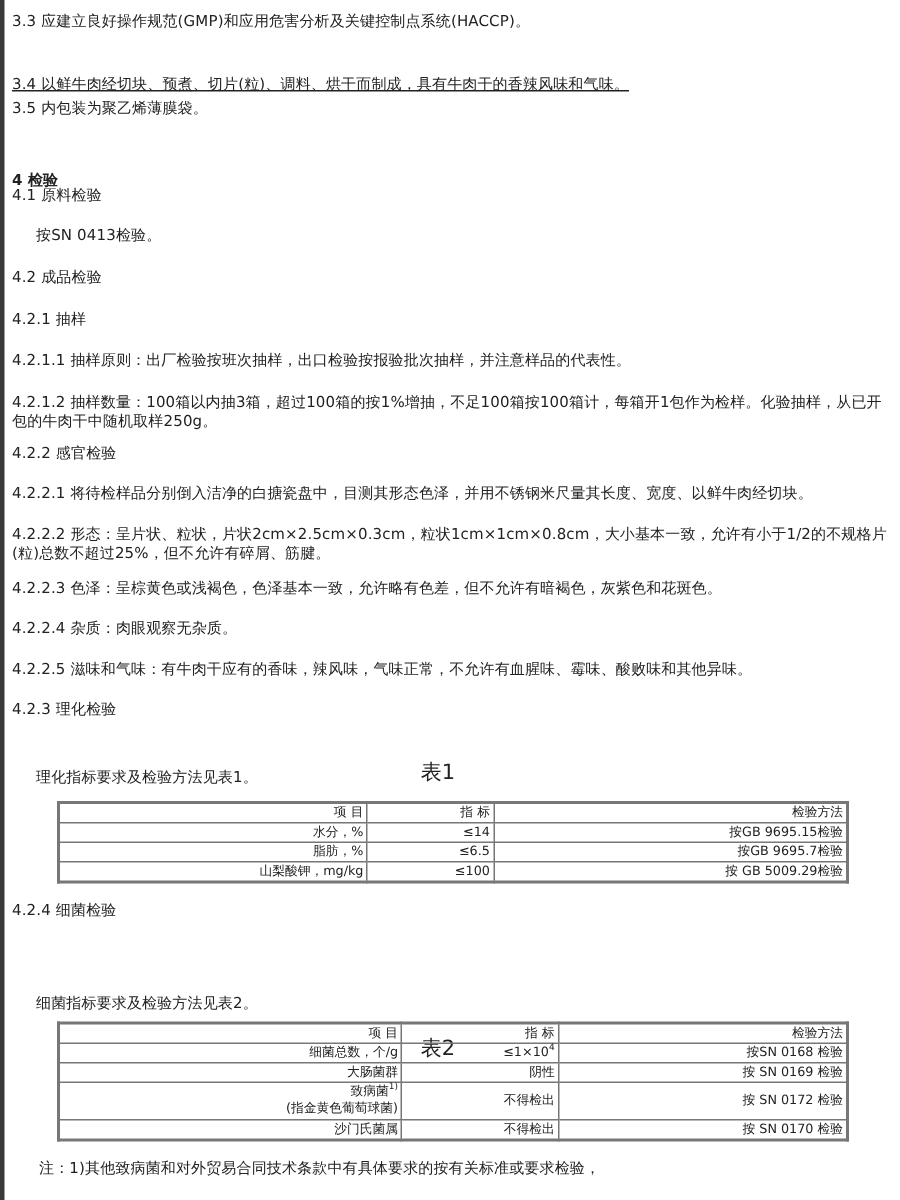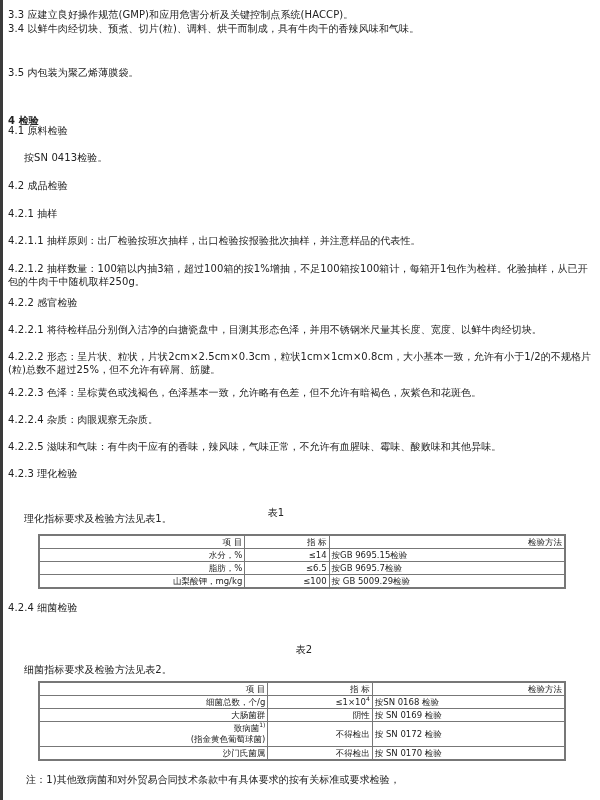--- a/index.html
+++ b/index.html
@@ -10,40 +10,40 @@
   }
   .left-border {
     position:absolute; left:0; top:0; width:3px; height:800px; background:#3a3a3a;
   }
   .line {
     position:absolute; left:8px; font-size:10px; line-height:13px; white-space:nowrap; letter-spacing:0.1px;
   }
   .wrap { white-space:normal; width:585px; }
   .indent { left:24px; }
   .bold { font-weight:bold;margin-top:20px; }
-  .caption { position:absolute; left:0; width:552px; text-align:center; font-size:10px; }
+  .caption { position:absolute; left:0; width:552px; text-align:center; font-size:14px;padding-left:16px; }
   table.spec {
     position:absolute; left:38px; border-collapse:collapse; font-size:8.5px;
     border:2px solid #777;
   }
   table.spec td {
     border:1px solid #777; padding:0 2px; height:12px; line-height:12px; color:#222;
   }
   table.spec td.c { text-align:right; }
-  table.spec td.l { text-align:left; }
+  table.spec td.l { text-align:right; }
   .t2 td.tall { height:24px; line-height:11px; }
   sup { font-size:6px; line-height:0; }
 </style>
 </head>
 <body>
 
 <div class="left-border"></div>
 
 <div class="line" style="top:8px;">3.3 应建立良好操作规范(GMP)和应用危害分析及关键控制点系统(HACCP)。</div>
-<div class="line" style="top:22px;">3.4 以鲜牛肉经切块、预煮、切片(粒)、调料、烘干而制成，具有牛肉干的香辣风味和气味。</div>
+<div class="line" style="top:50px;text-decoration:underline;">3.4 以鲜牛肉经切块、预煮、切片(粒)、调料、烘干而制成，具有牛肉干的香辣风味和气味。</div>
 <div class="line" style="top:66px;">3.5 内包装为聚乙烯薄膜袋。</div>
 <div class="line bold" style="top:94px;">4 检验</div>
 
 <div class="line" style="top:124px;">4.1 原料检验</div>
 <div class="line indent" style="top:151px;">按SN 0413检验。</div>
 <div class="line" style="top:179px;">4.2 成品检验</div>
 <div class="line" style="top:207px;">4.2.1 抽样</div>
 
 <div class="line" style="top:234px;">4.2.1.1 抽样原则：出厂检验按班次抽样，出口检验按报验批次抽样，并注意样品的代表性。</div>
 <div class="line wrap" style="top:262px;">4.2.1.2 抽样数量：100箱以内抽3箱，超过100箱的按1%增抽，不足100箱按100箱计，每箱开1包作为检样。化验抽样，从已开包的牛肉干中随机取样250g。</div>
@@ -85,21 +85,21 @@
     <td class="c">山梨酸钾，mg/kg</td>
     <td class="c">≤100</td>
     <td class="l">按 GB 5009.29检验</td>
   </tr>
 </tbody>
   </table>
 
 <div class="line" style="top:601px;">4.2.4 细菌检验</div>
 <div class="line indent" style="top:663px;">细菌指标要求及检验方法见表2。</div>
 
-<div class="caption" style="top:643px;margin-left:28px;">表2</div>
+<div class="caption" style="top:690px;">表2</div>
 
 <table class="spec t2" style="top:681px; width:528px;">
   <colgroup>
       <col style="width:228px">
       <col style="width:104px">
       <col style="width:192px">
     </colgroup>
   <tbody>
       <tr>
     <td class="c">项  目</td>

